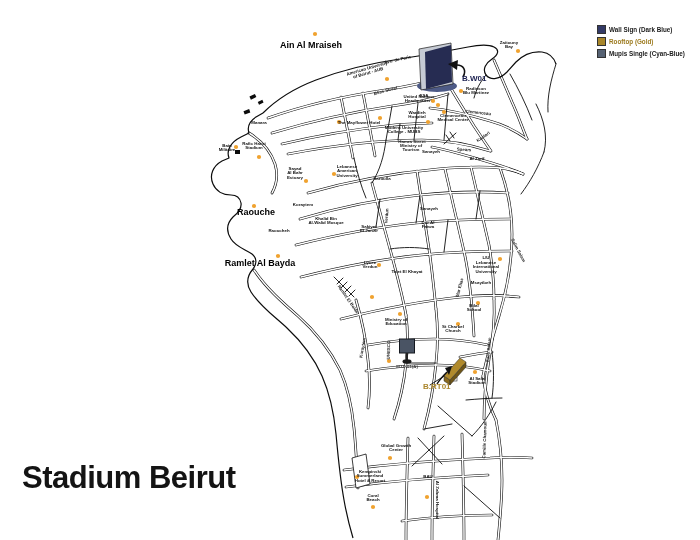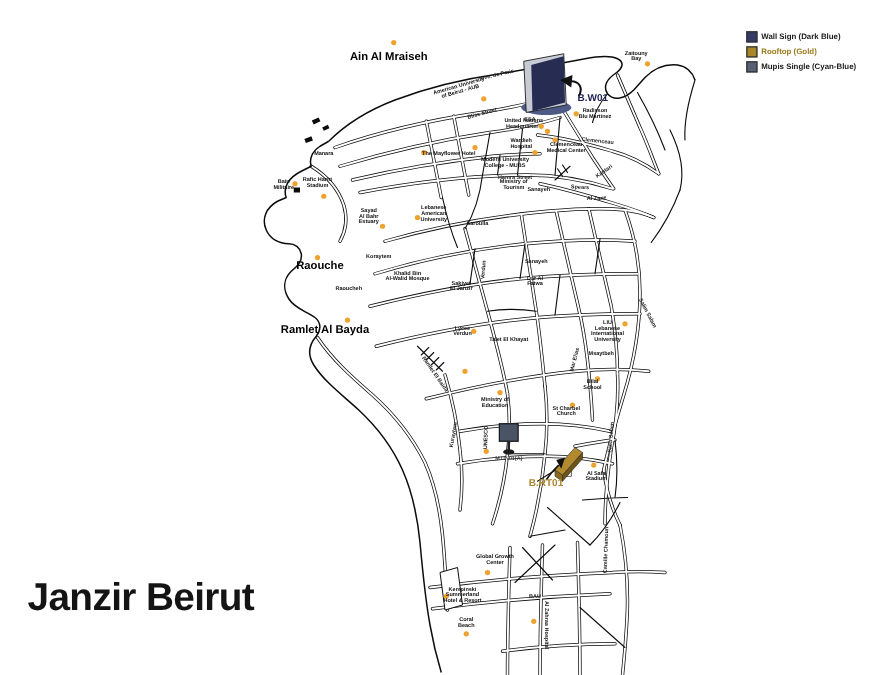--- a/index.html
+++ b/index.html
@@ -223,21 +223,21 @@
         </g>
         <g>
           <rect x="399.5" y="339" width="15" height="14" fill="#4a5464" stroke="#14181f" stroke-width="1"></rect>
           <rect x="406" y="353" width="2" height="7" fill="#222"></rect>
           <ellipse cx="407" cy="361.5" rx="4.5" ry="2.2" fill="#1b1b1b"></ellipse>
           <text x="407" y="368" fill="#3a3a3a" font-size="4.3" font-weight="bold" text-anchor="middle">M.UN01(A)</text>
         </g>
       </g>
   </svg>
 
-  <div id="page-title">Janzir Beirut</div>
+  <div id="page-title">Stadium Beirut</div>
   <div id="legend">
       <div class="legend-row">
         <span class="legend-swatch" style="background: rgb(51, 58, 102);"></span>
         <span class="legend-label" style="color: rgb(26, 26, 26);">Wall Sign (Dark Blue)</span>
       </div>
       <div class="legend-row">
         <span class="legend-swatch" style="background: rgb(168, 134, 42);"></span>
         <span class="legend-label" style="color: rgb(156, 122, 30);">Rooftop (Gold)</span>
       </div>
       <div class="legend-row">

